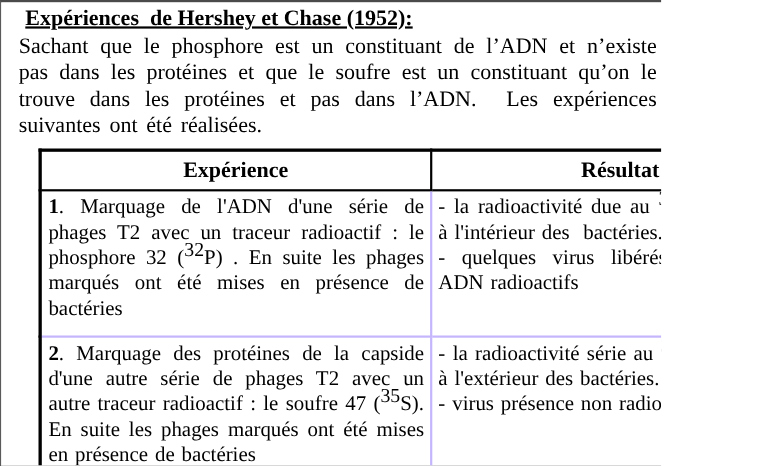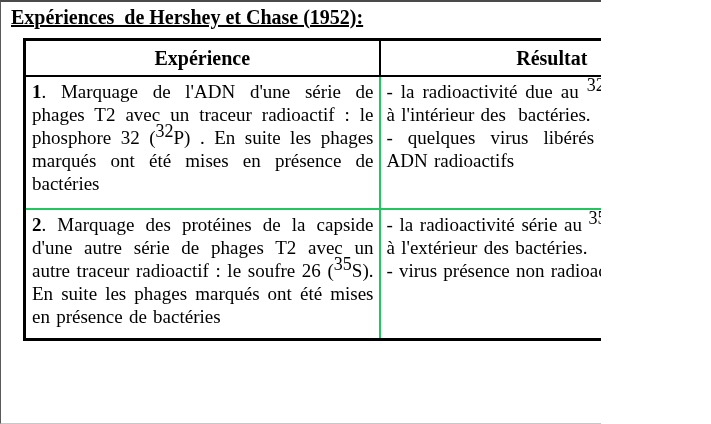--- a/index.html
+++ b/index.html
@@ -11,21 +11,21 @@
     position: relative;
     width: 601px;
     height: 424px;
     box-sizing: border-box;
     background: #ffffff;
     color: #000000;
     font-family: "Liberation Serif", "DejaVu Serif", serif;
     border-top: 2px solid #4a4a4a;
     border-left: 1px solid #5a5a5a;
     border-bottom: 1px solid #c8c8c8;
-    padding: 3px 4px 0 4px;
+    padding: 3px 4px 0 16px;
     overflow: hidden;
   }
   .doc-title {
     margin: 0 0 1px 6px;
     font-size: 20px;
     line-height: 24px;
     font-weight: bold;
     text-decoration: underline;
     white-space: pre-wrap;
   }
@@ -49,21 +49,21 @@
   .exp-table th {
     border: 2px solid #000;
     font-size: 20px;
     font-weight: bold;
     text-align: center;
     vertical-align: middle;
     height: 32px;
     padding: 1px 2px;
   }
   .exp-table td {
-    border: 2px solid #22c55e;
+    border: 2px solid #c4b5fd;
     font-size: 19px;
     line-height: 23px;
     text-align: justify;
     vertical-align: top;
     padding: 3px 5px 3px 6px;
     white-space: pre-wrap;
     word-spacing: 1.5px;
   }
   tr.row-1 td { height: 125px; }
   tr.row-2 td { height: 122px; }
@@ -75,39 +75,40 @@
   }
   .seg-b { font-weight: bold; }
 </style>
 </head>
 <body>
 
 <div class="page">
 
   <h1 class="doc-title">Expériences  de Hershey et Chase (1952):</h1>
 
+  <p class="intro">Sachant que le phosphore est un constituant de l’ADN et n’existe pas dans les protéines et que le soufre est un constituant qu’on le trouve dans les protéines et pas dans l’ADN.  Les expériences suivantes ont été réalisées.</p>
 
   <table class="exp-table">
     <colgroup>
         <col class="c1">
         <col class="c2">
       </colgroup>
     <thead>
       <tr>
         <th>Expérience</th>
         <th>Résultat</th>
       </tr>
     </thead>
     <tbody>
       <tr class="row-1">
         <td><span class="seg-b">1</span><span>. Marquage de l'ADN d'une série de phages T2 avec un traceur radioactif : le phosphore 32 (</span><sup>32</sup><span>P) . En suite les phages marqués ont été mises en présence de bactéries</span></td>
         <td><span>- la radioactivité due au </span><sup>32</sup><span>P est localisée à l'intérieur des  bactéries.
 - quelques virus libérés possèdent un ADN radioactifs</span></td>
       </tr>
       <tr class="row-2">
-        <td><span class="seg-b">2</span><span>. Marquage des protéines de la capside d'une autre série de phages T2 avec un autre traceur radioactif : le soufre 26 (</span><sup>35</sup><span>S). En suite les phages marqués ont été mises en présence de bactéries</span></td>
+        <td><span class="seg-b">2</span><span>. Marquage des protéines de la capside d'une autre série de phages T2 avec un autre traceur radioactif : le soufre 47 (</span><sup>35</sup><span>S). En suite les phages marqués ont été mises en présence de bactéries</span></td>
         <td><span>- la radioactivité série au </span><sup>35</sup><span>S est localisée à l'extérieur des bactéries.
 - virus présence non radioactifs</span></td>
       </tr>
     </tbody>
   </table>
 
 </div>
 
 </body></html>

